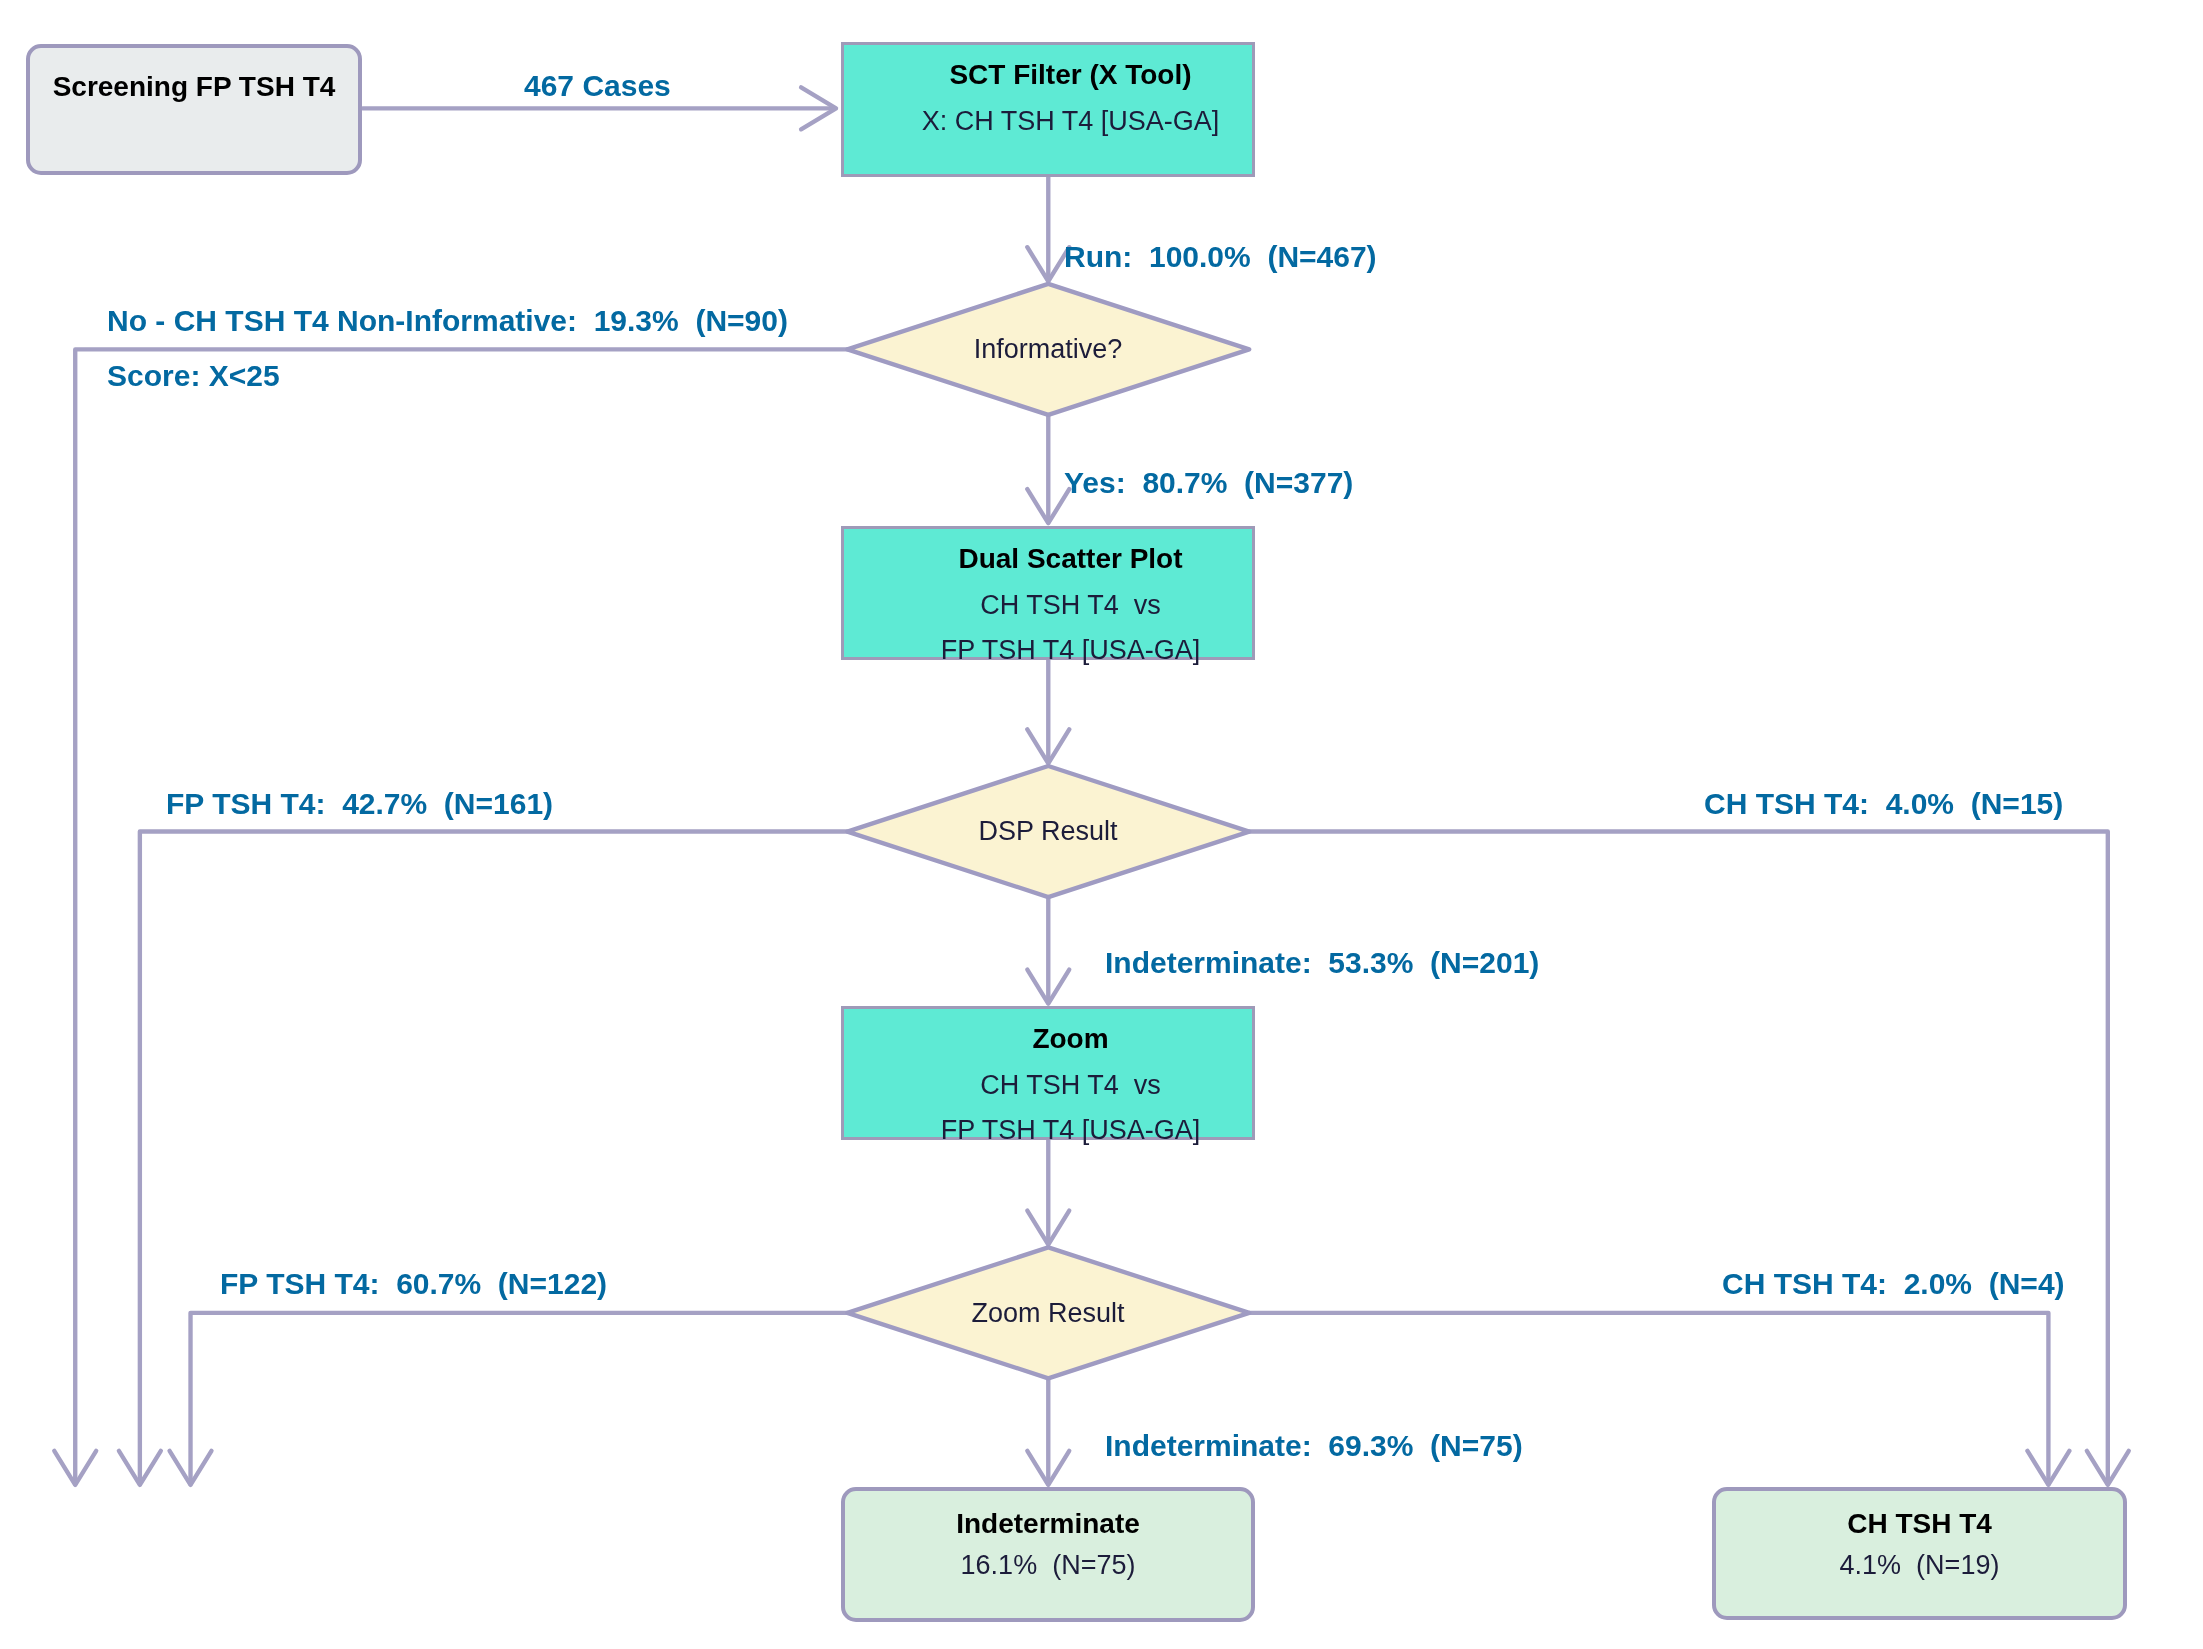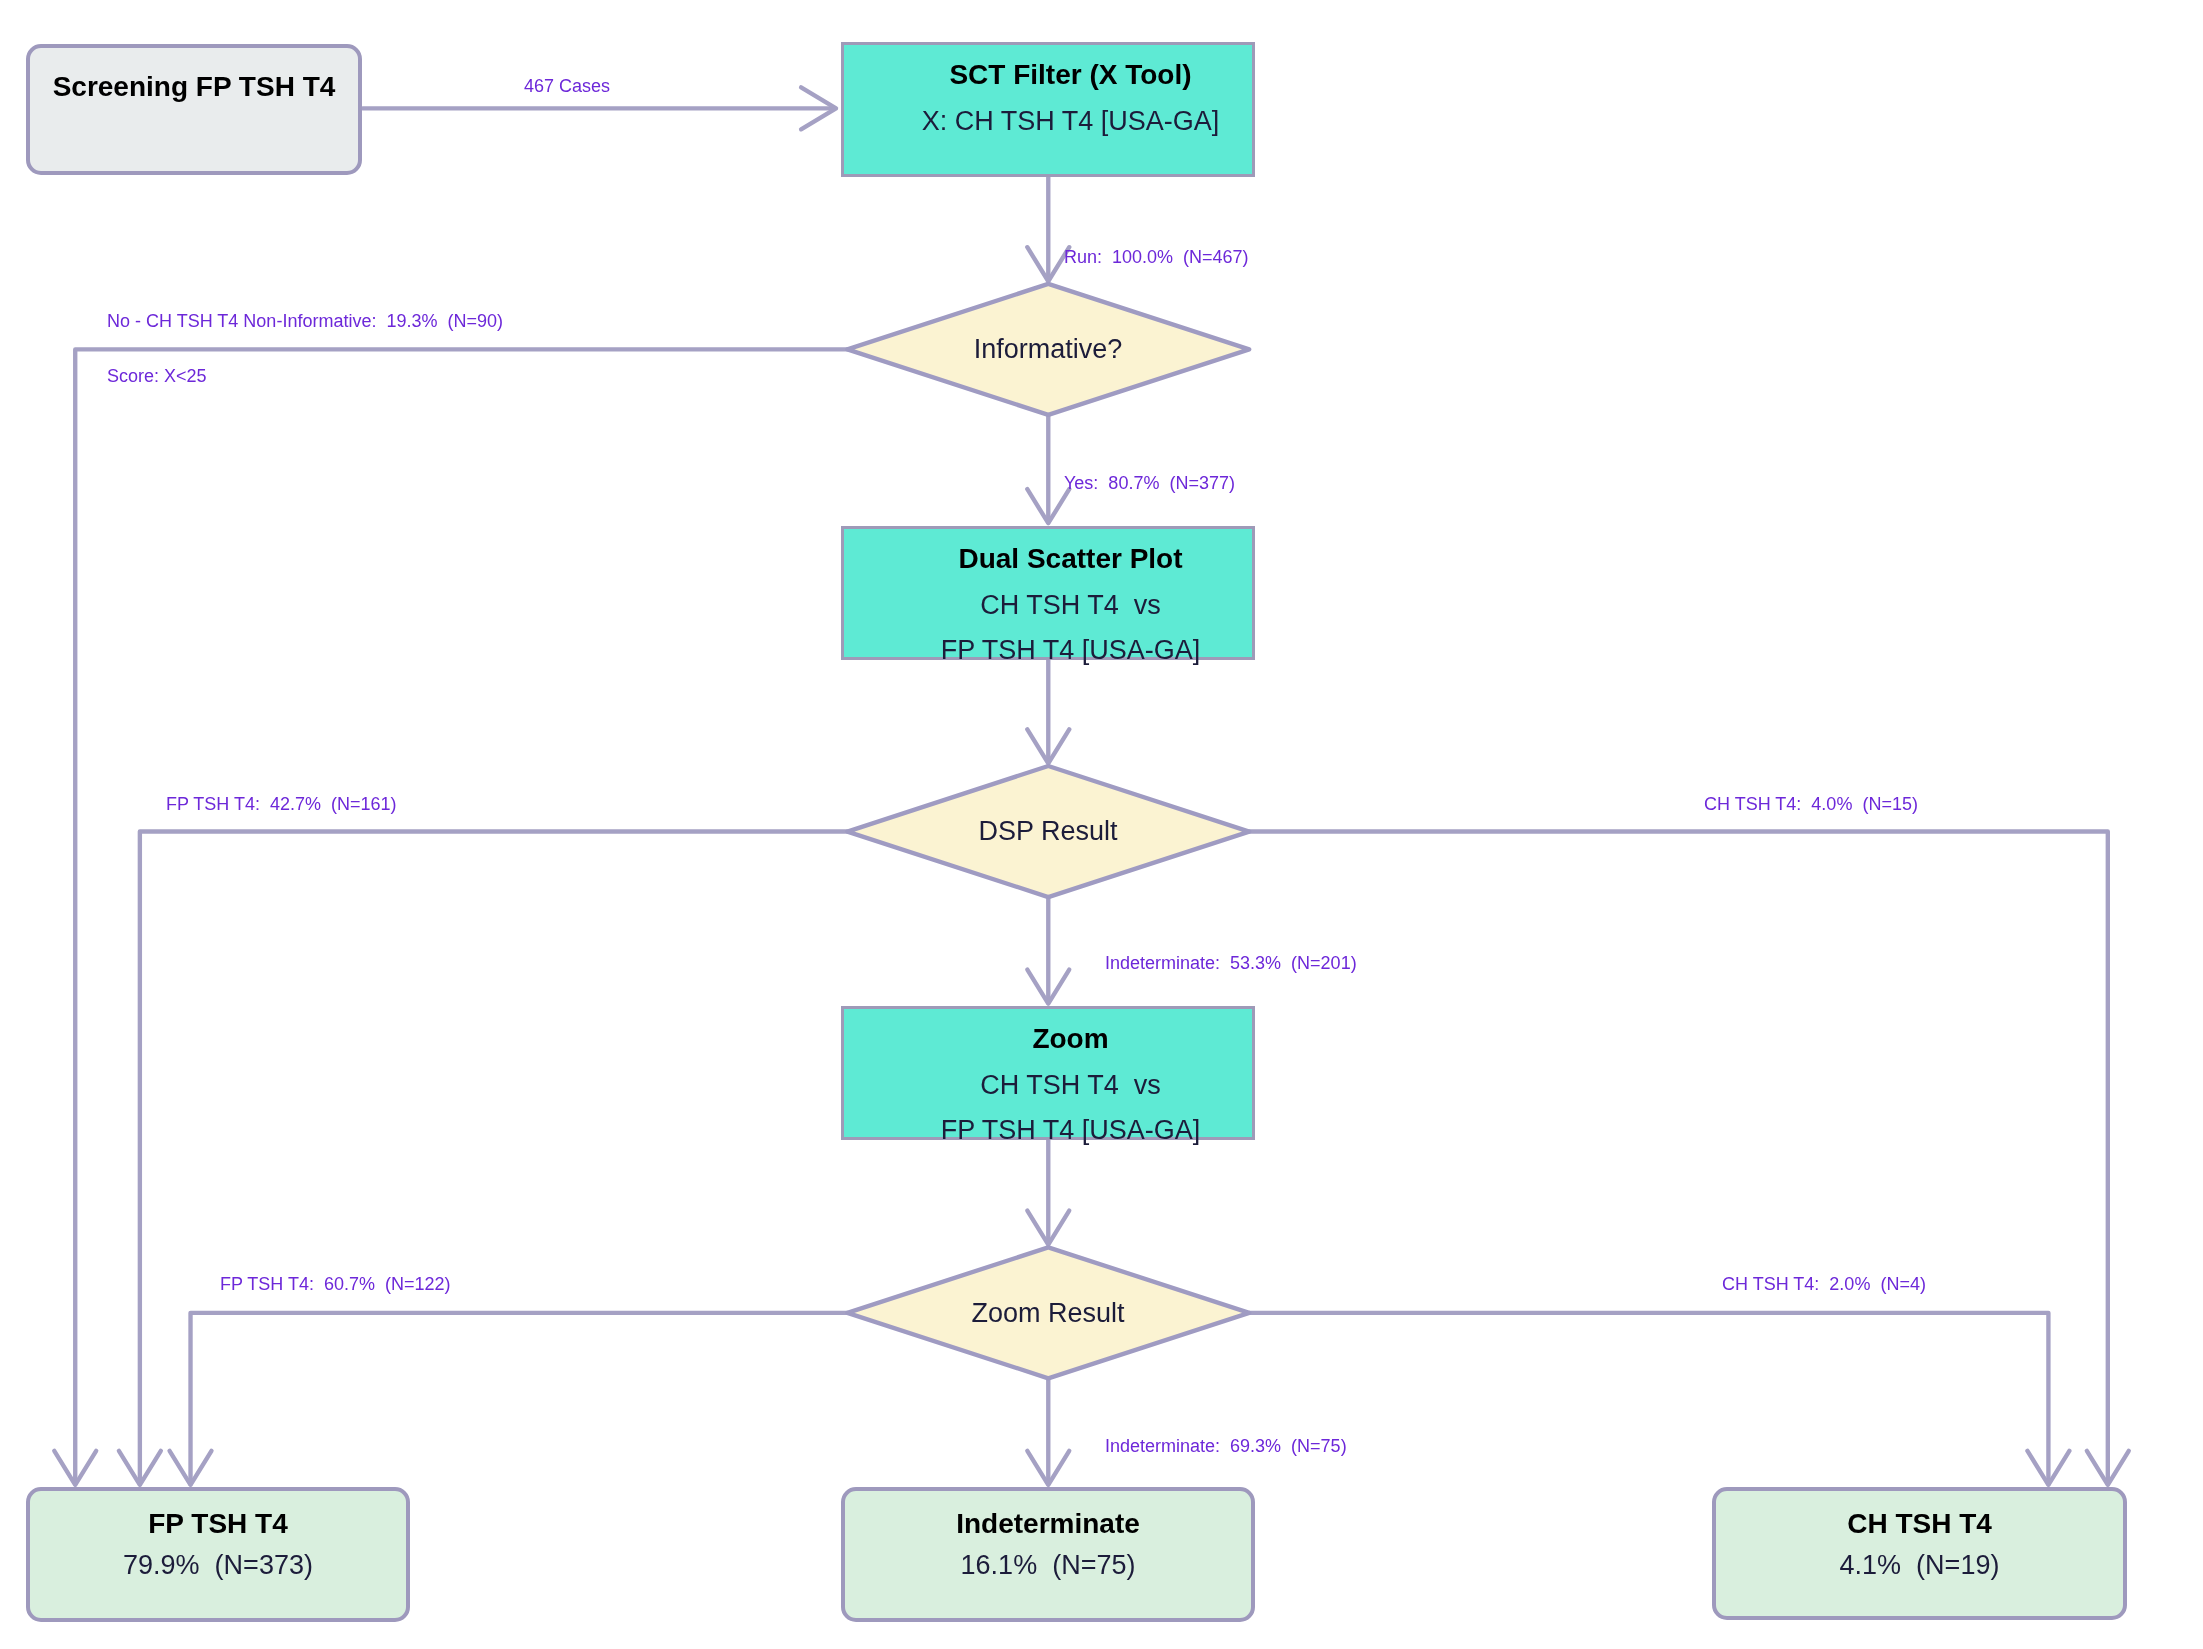--- a/index.html
+++ b/index.html
@@ -46,23 +46,24 @@
     position:absolute;
     transform:translate(-50%,-50%);
     font-size:27px;
     color:#1c1c3a;
     white-space:pre;
     text-align:center;
   }
   .edge-label{
     position:absolute;
     transform:translateY(-50%);
-    font-size:18px;
-    color:#6d28d9;
+    font-size:30px;
+    color:#0369a1;
     white-space:pre;
+    font-weight:bold;
   }
 </style>
 </head>
 <body>
 
 <div id="canvas">
 
   <svg id="wires" viewBox="0 0 2523 1889" xmlns="http://www.w3.org/2000/svg">
     <g stroke="#a5a1c4" stroke-width="5" fill="none" stroke-linejoin="round" stroke-linecap="round">
 
@@ -129,24 +130,20 @@
     <div class="sub">CH TSH T4  vs</div>
     <div class="sub">FP TSH T4 [USA-GA]</div>
   </div>
 
   <div class="node square blue-node" style="left:841px;top:1006px;width:414px;height:134px;">
     <div class="title">Zoom</div>
     <div class="sub">CH TSH T4  vs</div>
     <div class="sub">FP TSH T4 [USA-GA]</div>
   </div>
 
-  <div class="node rounded green-node" style="left:26px;top:1487px;width:384px;height:135px;">
-    <div class="title">FP TSH T4</div>
-    <div class="sub">79.9%  (N=373)</div>
-  </div>
 
   <div class="node rounded green-node" style="left:841px;top:1487px;width:414px;height:135px;">
     <div class="title">Indeterminate</div>
     <div class="sub">16.1%  (N=75)</div>
   </div>
 
   <div class="node rounded green-node" style="left:1712px;top:1487px;width:415px;height:133px;">
     <div class="title">CH TSH T4</div>
     <div class="sub">4.1%  (N=19)</div>
   </div>

